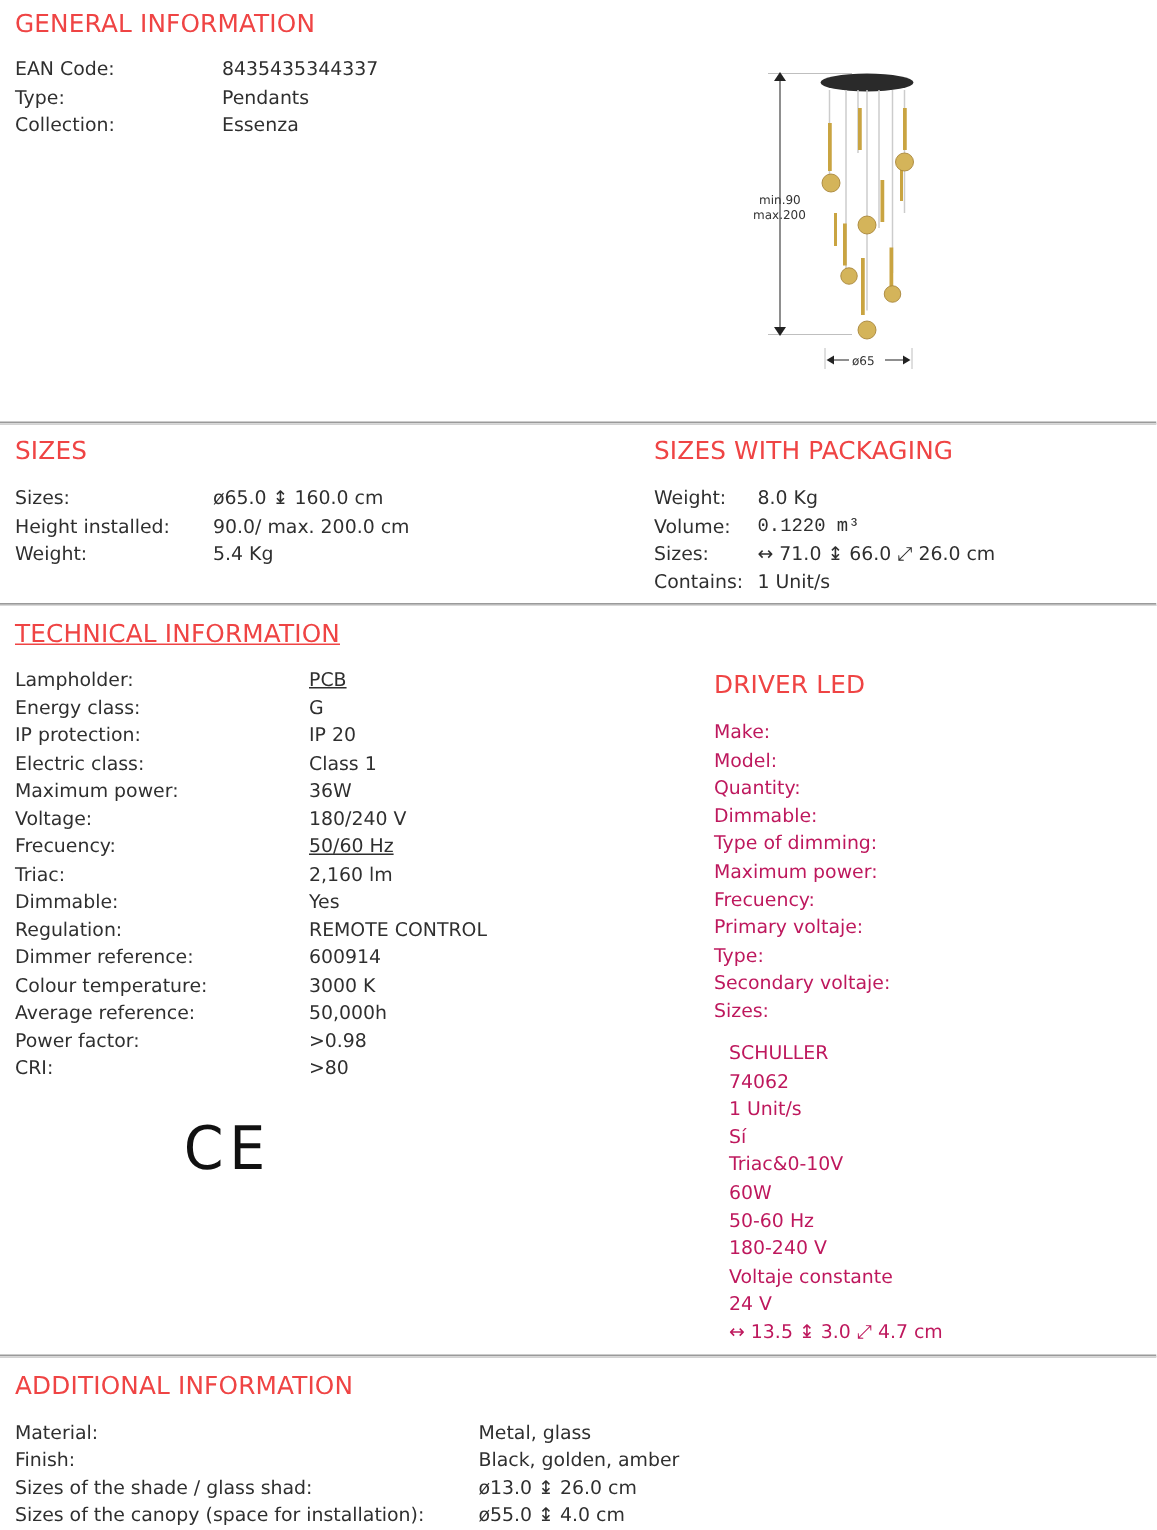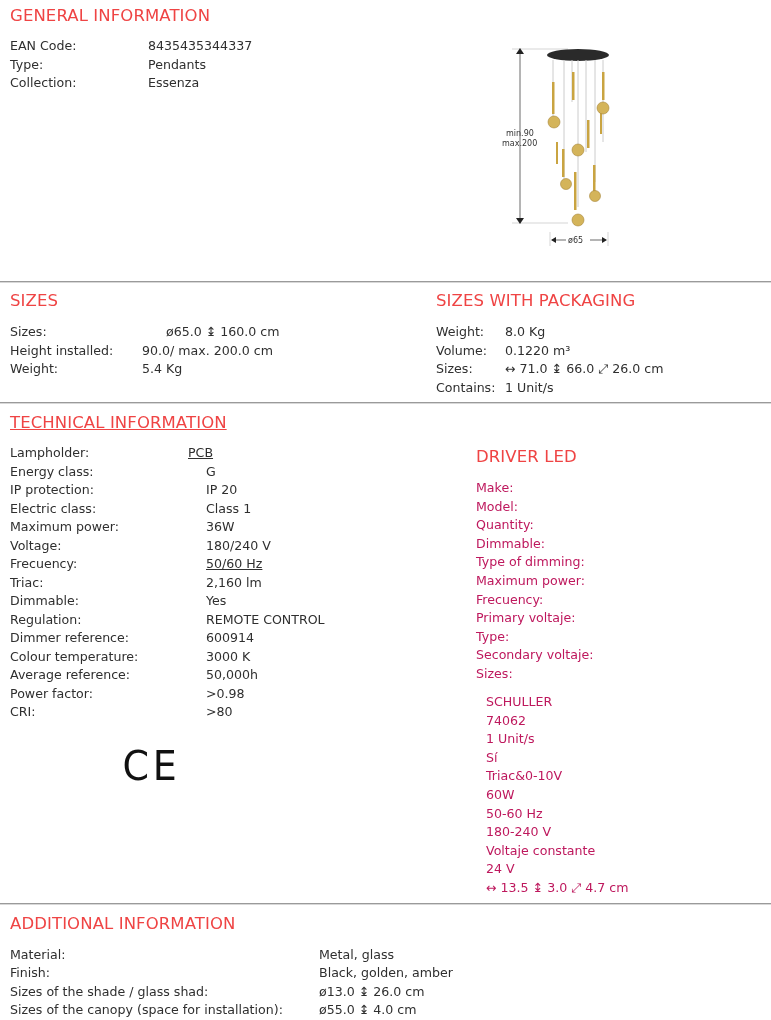--- a/index.html
+++ b/index.html
@@ -88,60 +88,60 @@
     </svg>
   </div>
 </section>
 
 <div class="rule" style="top:281px;"></div>
 
 <section>
   <div class="abs h" style="left:10px; top:291px;">SIZES</div>
   <div class="row" style="left:10px; top:323px; width:400px;">
     <span class="lbl">Sizes:</span>
-    <span class="val" style="left:132px;margin-left:24px;">ø65.0 ↨ 160.0 cm</span>
+    <span class="val" style="left:132px;">ø65.0 ↨ 160.0 cm</span>
   </div>
   <div class="row" style="left:10px; top:342px; width:400px;">
     <span class="lbl">Height installed:</span>
     <span class="val" style="left:132px;">90.0/ max. 200.0 cm</span>
   </div>
   <div class="row" style="left:10px; top:360px; width:400px;">
     <span class="lbl">Weight:</span>
     <span class="val" style="left:132px;">5.4 Kg</span>
   </div>
 </section>
 
 <section>
   <div class="abs h" style="left:436px; top:291px;">SIZES WITH PACKAGING</div>
   <div class="row" style="left:436px; top:323px; width:330px;">
     <span class="lbl">Weight:</span>
     <span class="val" style="left:69px;">8.0 Kg</span>
   </div>
   <div class="row" style="left:436px; top:342px; width:330px;">
     <span class="lbl">Volume:</span>
-    <span class="val" style="left:69px;">0.1220 m³</span>
+    <span class="val" style="left:69px;font-family:Liberation Mono, monospace;">0.1220 m³</span>
   </div>
   <div class="row" style="left:436px; top:360px; width:330px;">
     <span class="lbl">Sizes:</span>
     <span class="val" style="left:69px;">↔ 71.0 ↨ 66.0 ⤢ 26.0 cm</span>
   </div>
   <div class="row" style="left:436px; top:379px; width:330px;">
     <span class="lbl">Contains:</span>
     <span class="val" style="left:69px;">1 Unit/s</span>
   </div>
 </section>
 
 <div class="rule" style="top:402px;"></div>
 
 <section>
   <div class="abs h" style="left:10px; top:413px;text-decoration:underline;">TECHNICAL INFORMATION</div>
   <div id="tech-rows" class="abs" style="left:10px; top:444px; width:440px;">
     <div class="row" style="top:0px; width:440px;">
         <span class="lbl">Lampholder:</span>
-        <span class="val" style="left:178px;text-decoration:underline;">PCB</span>
+        <span class="val" style="left:196px;text-decoration:underline;">PCB</span>
       </div>
     <div class="row" style="top:18.5px; width:440px;">
         <span class="lbl">Energy class:</span>
         <span class="val" style="left:196px;">G</span>
       </div>
     <div class="row" style="top:37px; width:440px;">
         <span class="lbl">IP protection:</span>
         <span class="val" style="left:196px;">IP 20</span>
       </div>
     <div class="row" style="top:55.5px; width:440px;">

